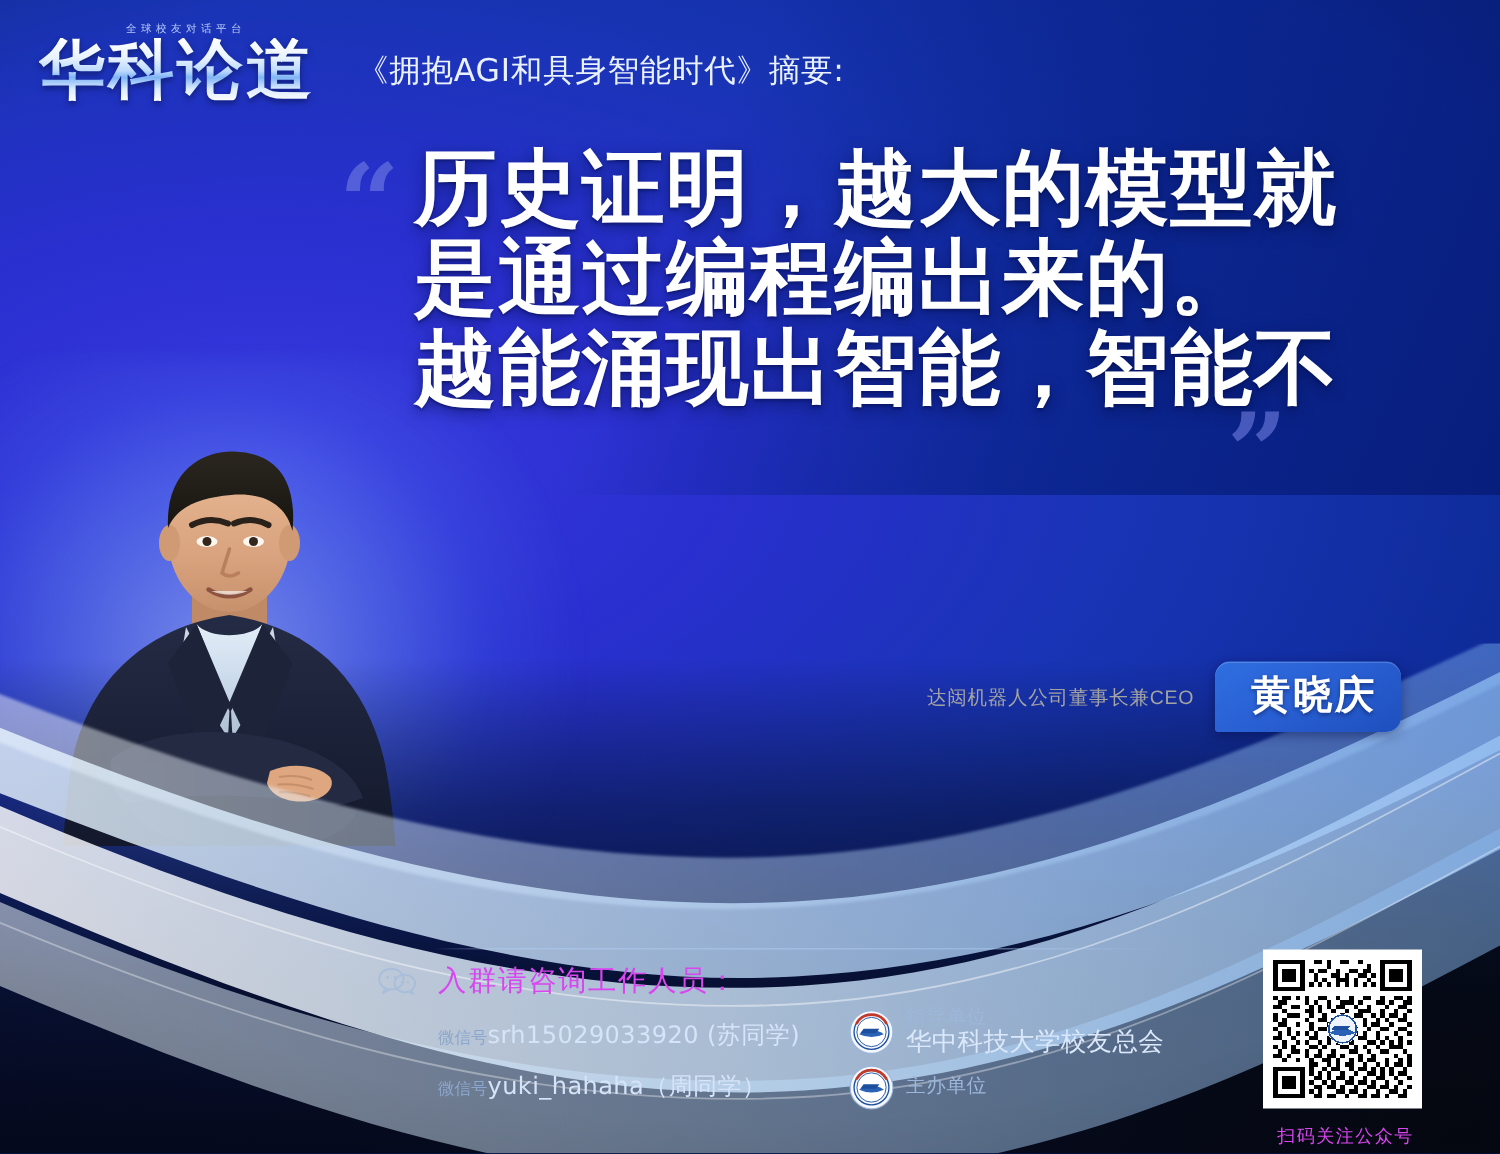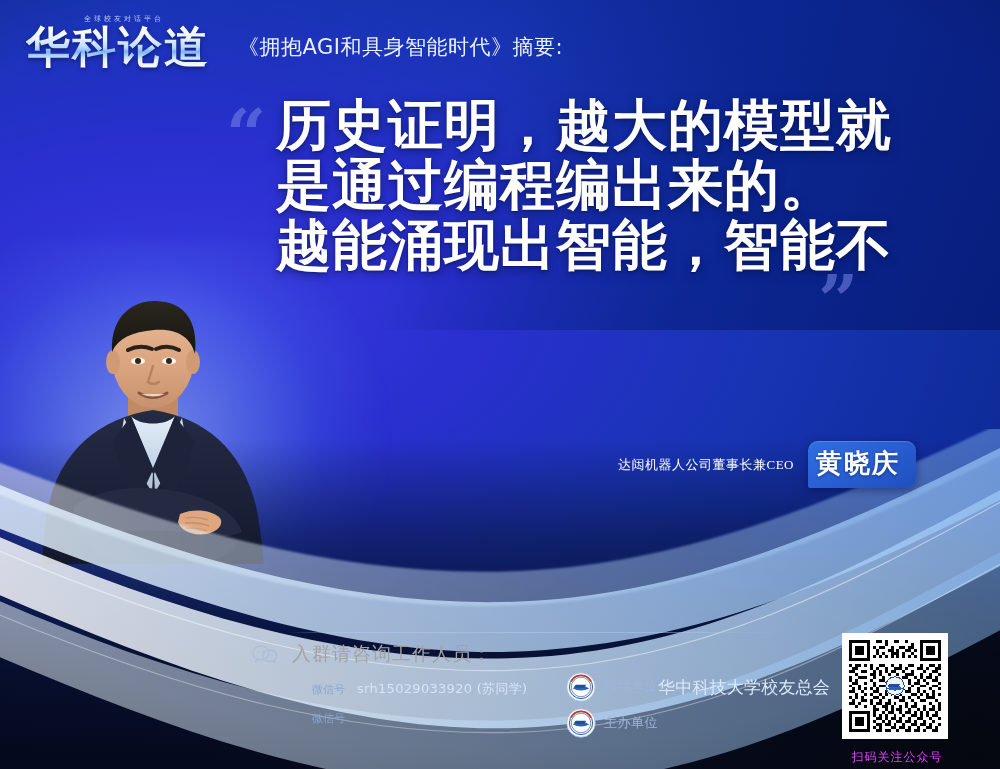--- a/index.html
+++ b/index.html
@@ -79,56 +79,56 @@
   .qline{
     font-size:55px;line-height:1.09;font-weight:700;color:#ffffff;
     letter-spacing:1px;white-space:nowrap;
     font-family:"DejaVu Sans","Liberation Sans",sans-serif;
     text-shadow:0 3px 10px rgba(4,12,70,.55),0 1px 2px rgba(4,12,70,.5);
   }
 
   
   .speaker{position:absolute;left:618px;top:441px;display:flex;align-items:center;gap:14px;}
   .speaker-title{
-    font-size:13px;color:#ffffff;letter-spacing:.5px;white-space:nowrap;
-    font-family:Liberation Serif, serif;
+    font-size:13px;color:#a3a3a3;letter-spacing:.5px;white-space:nowrap;
+    font-family:Liberation Sans, sans-serif;
   }
   .speaker-badge{
     position:relative;
-    padding:5px 16px 7px 8px;
+    padding:5px 16px 7px 24px;
     border-radius:10px 10px 10px 2px;
     background:linear-gradient(150deg,#2f6fe0 0%,#2a62d6 40%,#1f4fbe 100%);
     box-shadow:0 2px 8px rgba(3,12,60,.45), inset 0 1px 0 rgba(255,255,255,.18);
   }
   .speaker-name{
     font-size:26px;font-weight:700;color:#ffffff;letter-spacing:2px;
     font-family:"DejaVu Sans","Liberation Sans",sans-serif;
     text-shadow:0 1px 3px rgba(2,10,50,.45);
   }
 
   
   .divider{position:absolute;left:288px;top:632px;width:490px;height:1px;
     background:linear-gradient(90deg,rgba(150,185,235,0) 0%,rgba(175,205,245,.55) 12%,rgba(175,205,245,.45) 78%,rgba(150,185,235,0) 100%);}
 
   .footer-left{position:absolute;left:252px;top:641px;}
   .fl-head{display:flex;align-items:center;gap:14px;}
   .wechat-ico{width:26px;height:18px;opacity:.55;}
   .fl-title{
-    font-size:19px;color:#a3a3a3;letter-spacing:1px;
+    font-size:19px;color:#d946ef;letter-spacing:1px;
     font-family:"DejaVu Sans","Liberation Sans",sans-serif;
   }
-  .wx-row{display:flex;align-items:baseline;gap:12px;margin-top:13px;margin-left:60px;}
+  .wx-row{display:flex;align-items:baseline;gap:0;margin-top:13px;margin-left:40px;}
   .wx-label{font-size:11px;color:#8ba7cd;font-family:"DejaVu Sans","Liberation Sans",sans-serif;}
-  .wx-value{font-size:13px;color:#d5e4f8;letter-spacing:.3px;
+  .wx-value{font-size:16px;color:#d5e4f8;letter-spacing:.3px;
     font-family:"DejaVu Sans","Liberation Sans",sans-serif;text-align:center;}
 
   .orgs{position:absolute;left:566px;top:672px;}
   .org-row{display:flex;align-items:center;gap:8px;margin-bottom:6px;}
   .org-seal{width:30px;height:30px;flex:0 0 auto;}
-  .org-text{display:flex;flex-direction:row;line-height:1;}
+  .org-text{display:flex;flex-direction:column;line-height:1;}
   .org-kind{font-size:13px;color:#9db7da;letter-spacing:.5px;margin-bottom:2px;
     font-family:"DejaVu Sans","Liberation Sans",sans-serif;}
   .org-name{font-size:17px;color:#dbe8fa;letter-spacing:.2px;
     font-family:"DejaVu Sans","Liberation Sans",sans-serif;}
 
   .qr-block{position:absolute;left:842px;top:633px;width:110px;text-align:center;}
   .qr-img{width:106px;height:106px;background:#fff;padding:4px;box-sizing:border-box;display:block;}
   .qr-cap{margin-top:10px;font-size:12px;color:#d946ef;letter-spacing:1px;
     font-family:"DejaVu Sans","Liberation Sans",sans-serif;}
 
@@ -296,20 +296,21 @@
       </svg>
       <div class="fl-title">入群请咨询工作人员：</div>
     </div>
 
     <div class="wx-row">
       <span class="wx-label">微信号</span>
       <span class="wx-value">srh15029033920 (苏同学)</span>
     </div>
     <div class="wx-row">
       <span class="wx-label">微信号</span>
+      <span class="wx-value">yuki_hahaha（周同学）</span>
     </div>
   </div>
 
   <div class="orgs">
     <div class="org-row">
       <svg class="org-seal" viewBox="0 0 40 40">
         <circle cx="20" cy="20" r="19" fill="#f4f7fb" stroke="#9db7da" stroke-width="1"></circle>
         <circle cx="20" cy="20" r="15.5" fill="none" stroke="#1d4f9e" stroke-width="1.2"></circle>
         <circle cx="20" cy="20" r="13" fill="#ffffff" stroke="#1d4f9e" stroke-width=".8"></circle>
         <path d="M9 22 q11 -8 22 0 q-11 5 -22 0 Z" fill="#2a63b6"></path>

